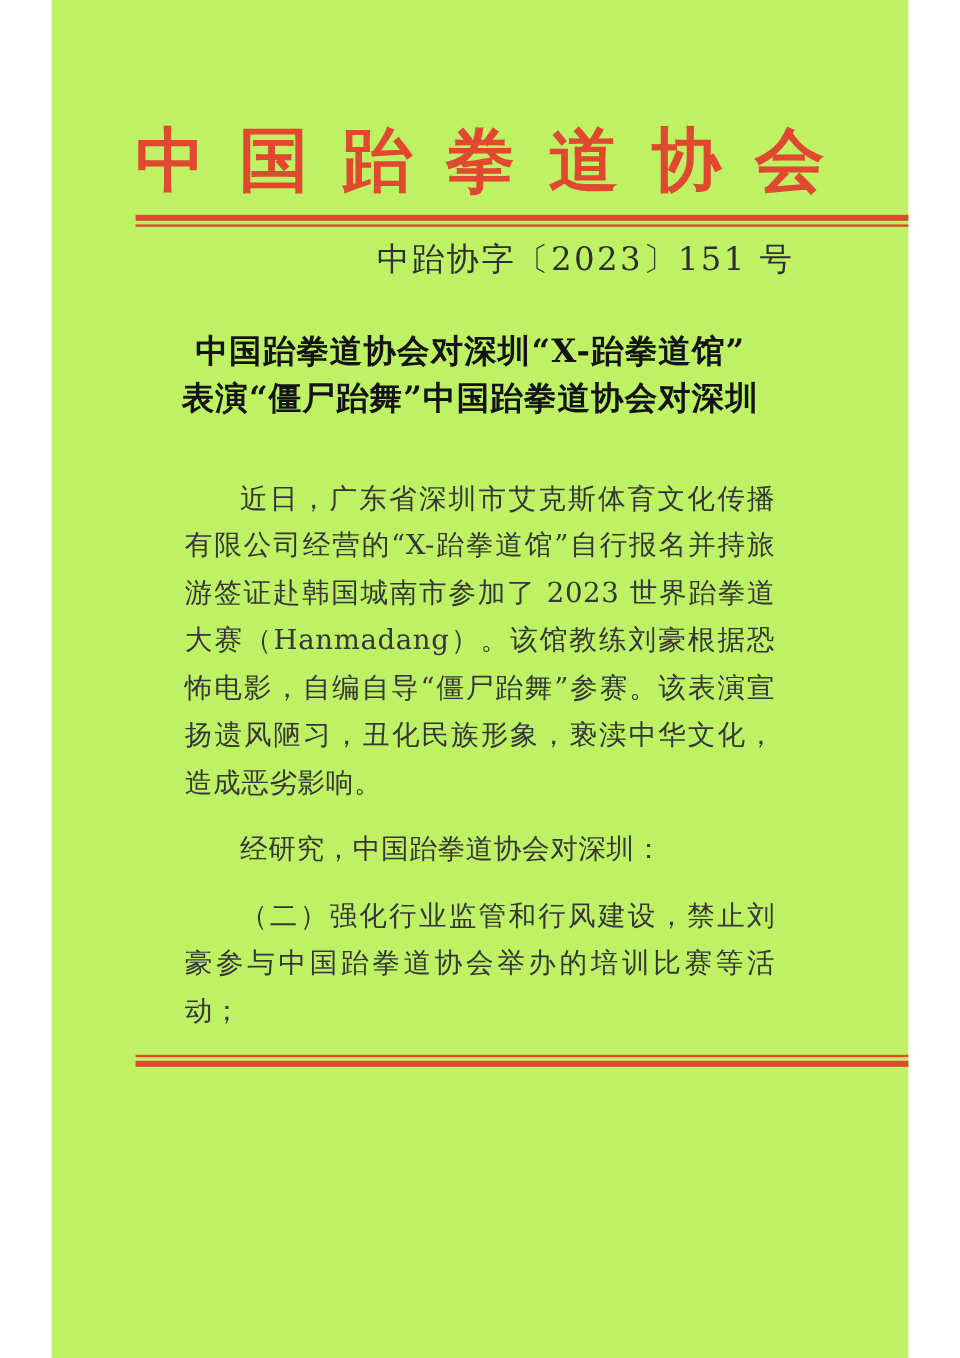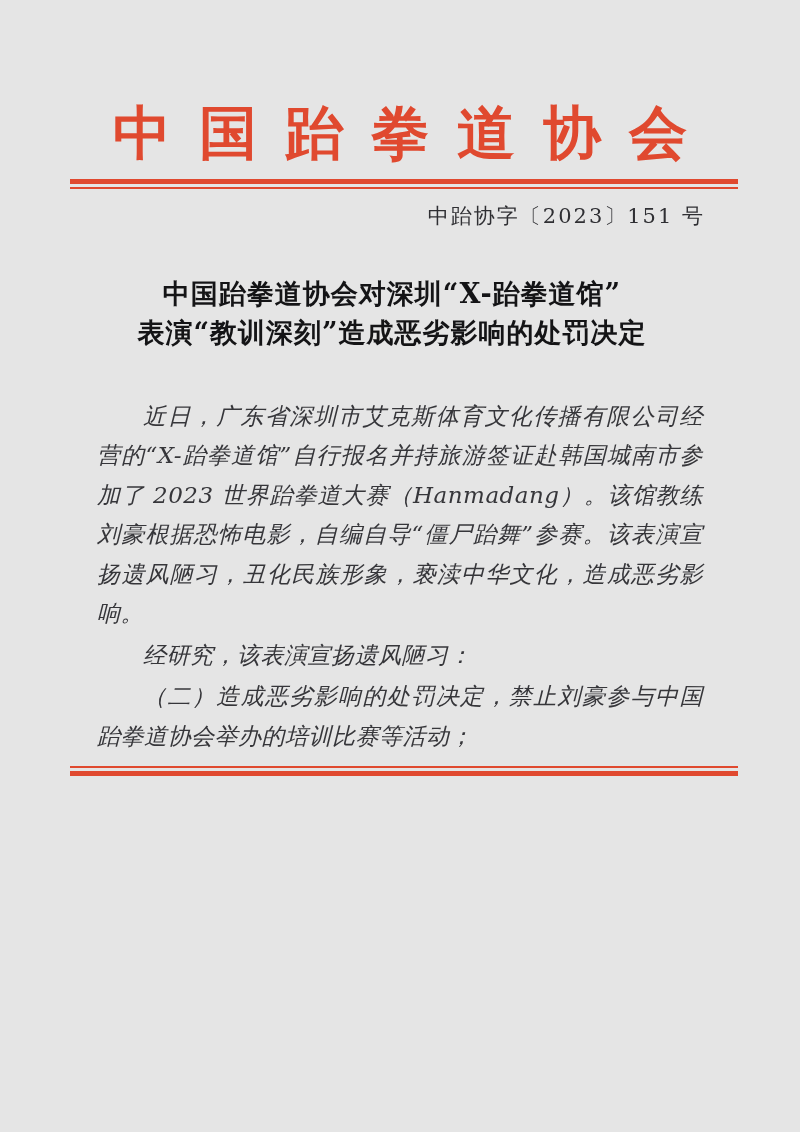--- a/index.html
+++ b/index.html
@@ -1,21 +1,21 @@
 <!DOCTYPE html>
 <html><head>
 <meta charset="utf-8">
 <style>
   html, body { margin: 0; padding: 0; background: #ffffff; }
   .page {
     position: relative;
-    width: 800px;
+    width: 714px;
     height: 1132px;
     margin: 0 auto;
-    background: #e5e5e5;
+    background: #bef264;
     box-sizing: border-box;
     overflow: hidden;
     font-family: "DejaVu Serif", "Liberation Serif", serif;
   }
   .org-name {
     padding-top: 100px;
     text-align: center;
     font-size: 58px;
     font-weight: 700;
     line-height: 1.15;
@@ -31,21 +31,21 @@
   .rule-top { margin-top: 12px; }
   .rule .thick { height: 5px; background: #e0492f; }
   .rule .thin  { height: 2px; background: #e0492f; }
   .rule-top .thin { margin-top: 3px; }
   .rule-bottom { margin-top: 10px; }
   .rule-bottom .thick { margin-top: 3px; }
   .doc-number {
     margin-top: 15px;
     text-align: right;
     padding-right: 95px;
-    font-size: 21px;
+    font-size: 27px;
     letter-spacing: 2px;
     color: #2f2f33;
     line-height: 25px;
   }
   .doc-title {
     margin: 45px 16px 0 0;
     text-align: center;
     font-size: 27px;
     font-weight: 700;
     color: #141416;
@@ -55,49 +55,48 @@
   .doc-title .t-line { display: block; }
   .doc-body {
     margin-top: 45px;
     padding: 0 95px;
     font-size: 23px;
     color: #36363a;
     line-height: 39.5px;
     text-align: justify;
   }
   .doc-body p {
-    margin: 2px;
+    margin: 16px;
     text-indent: 2em;
     letter-spacing: 0.5px;
-    font-style: italic;
   }
 </style>
 </head>
 <body>
 
 <div class="page">
 
   <div class="org-name">中国跆拳道协会</div>
 
   <div class="rule rule-top">
     <div class="thick"></div>
     <div class="thin"></div>
   </div>
 
   <div class="doc-number">中跆协字〔2023〕151 号</div>
 
   <h1 class="doc-title">
     <span class="t-line">中国跆拳道协会对深圳“X-跆拳道馆”</span>
-    <span class="t-line">表演“教训深刻”造成恶劣影响的处罚决定</span>
+    <span class="t-line">表演“僵尸跆舞”中国跆拳道协会对深圳</span>
   </h1>
 
   <div class="doc-body">
     <p>近日，广东省深圳市艾克斯体育文化传播有限公司经营的“X-跆拳道馆”自行报名并持旅游签证赴韩国城南市参加了 2023 世界跆拳道大赛（Hanmadang）。该馆教练刘豪根据恐怖电影，自编自导“僵尸跆舞”参赛。该表演宣扬遗风陋习，丑化民族形象，亵渎中华文化，造成恶劣影响。</p>
-    <p>经研究，该表演宣扬遗风陋习：</p>
-    <p>（二）造成恶劣影响的处罚决定，禁止刘豪参与中国跆拳道协会举办的培训比赛等活动；</p>
+    <p>经研究，中国跆拳道协会对深圳：</p>
+    <p>（二）强化行业监管和行风建设，禁止刘豪参与中国跆拳道协会举办的培训比赛等活动；</p>
   </div>
 
   <div class="rule rule-bottom">
     <div class="thin"></div>
     <div class="thick"></div>
   </div>
 
 </div>
 
 </body></html>

